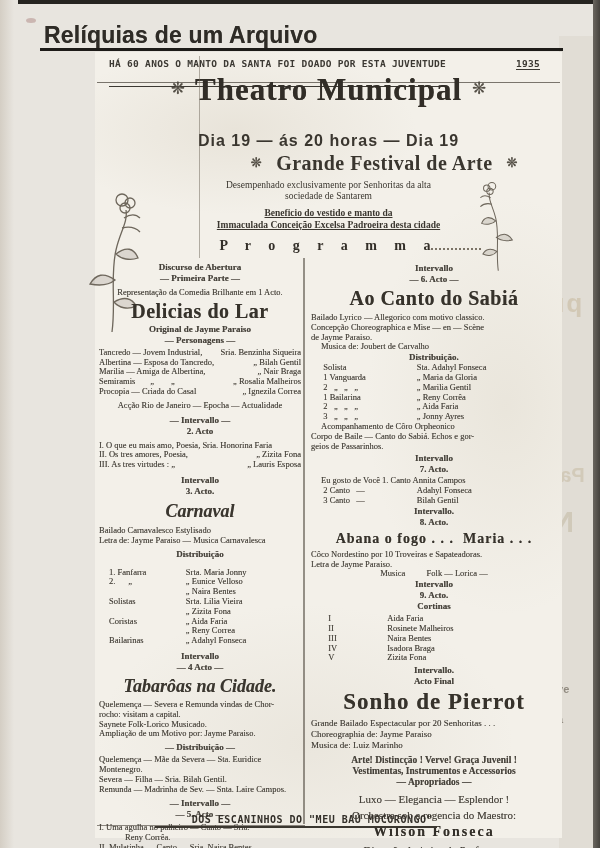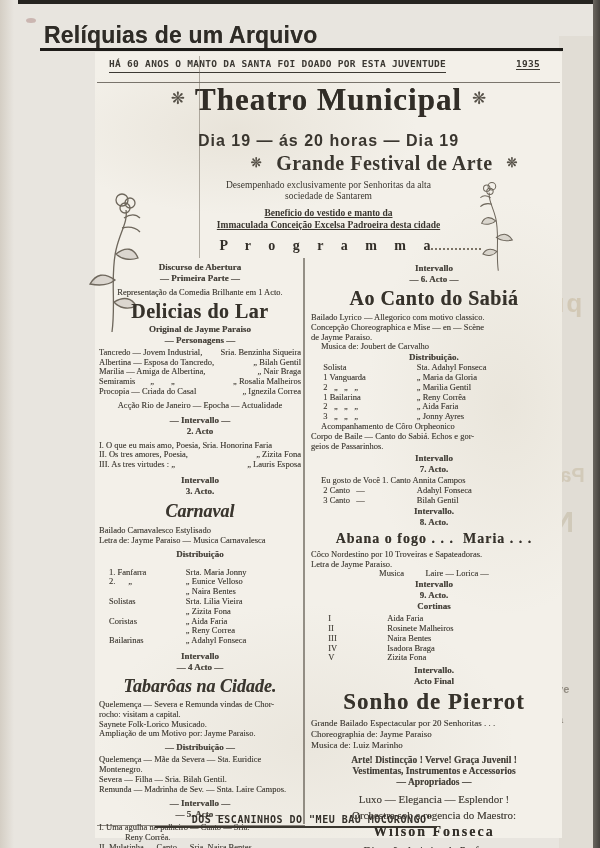--- a/index.html
+++ b/index.html
@@ -29,25 +29,25 @@
       radial-gradient(ellipse 200px 300px at 88% 45%, rgba(185,175,150,.16), transparent 70%),
       radial-gradient(ellipse 300px 200px at 45% 88%, rgba(180,170,148,.14), transparent 70%),
       #f3f0e9;
     color:#46423b;
   }
   .banner{
     position:absolute;top:6px;left:14px;right:8px;display:flex;align-items:flex-start;
     font-family:"DejaVu Sans Mono",monospace;font-weight:bold;font-size:9.5px;
     letter-spacing:.3px;color:#3c3933;
   }
-  .banner .bt{border-bottom:1.5px solid #3c3933;padding-bottom:3px;}
+  .banner .bt{border-bottom:1.5px solid #3c3933;padding-bottom:17px;}
   .banner .yr{margin-left:auto;margin-right:14px;border-bottom:1.5px solid #3c3933;}
   .rule-thin{position:absolute;top:30px;left:2px;right:2px;height:1px;background:rgba(70,64,55,.7);}
 
-  .masthead{position:absolute;top:30px;left:0;width:100%;text-align:center;white-space:nowrap;}
+  .masthead{position:absolute;top:20px;left:0;width:100%;text-align:center;white-space:nowrap;}
   .masthead .orn{font-size:17px;color:#555047;vertical-align:6px;}
   .masthead .ttl{
     font-family:"Liberation Serif",serif;font-weight:bold;font-size:31px;letter-spacing:1px;
     color:#312d27;margin:0 10px;text-shadow:0 0 .6px rgba(49,45,39,.7);
   }
   .head-stack{position:absolute;top:80px;left:30px;right:30px;text-align:center;color:#3a362f;}
   .date-line{font-family:"Liberation Sans",sans-serif;font-weight:bold;font-size:16px;letter-spacing:1px;}
   .festival{font-weight:bold;font-size:20px;letter-spacing:.5px;margin-top:2px;text-align:right;}
   .festival .orn2{font-size:13px;vertical-align:3px;color:#555047;margin:0 14px;}
   .desc{font-size:9.5px;line-height:11px;margin-top:5px;}
@@ -248,21 +248,21 @@
           <div class="ln c bd" style="margin-top: 2px;">Intervallo</div>
           <div class="ln c bd">7. Acto.</div>
           <div class="ln ind2" style="margin-top: 1px;">Eu gosto de Você 1. Canto Annita Campos</div>
           <div class="ln row2"><span class="a">2 Canto   —</span><span class="bcol">Adahyl Fonseca</span></div>
           <div class="ln row2"><span class="a">3 Canto   —</span><span class="bcol">Bilah Gentil</span></div>
           <div class="ln c bd">Intervallo.</div>
           <div class="ln c bd">8. Acto.</div>
           <div class="ln c t2" style="margin-top: 3px;">Abana o fogo . . .  Maria . . .</div>
           <div class="ln" style="margin-top: 3px;">Côco Nordestino por 10 Troveiras e Sapateadoras.</div>
           <div class="ln">Letra de Jayme Paraiso.</div>
-          <div class="ln c">Musica          Laire — Lorica —</div>
+          <div class="ln c">Musica          Folk — Lorica —</div>
           <div class="ln c bd">Intervallo</div>
           <div class="ln c bd">9. Acto.</div>
           <div class="ln c bd">Cortinas</div>
           <div class="ln row3" style="margin-top: 2px;"><span class="a">I</span><span class="bcol">Aida Faria</span></div>
           <div class="ln row3"><span class="a">II</span><span class="bcol">Rosinete Malheiros</span></div>
           <div class="ln row3"><span class="a">III</span><span class="bcol">Naira Bentes</span></div>
           <div class="ln row3"><span class="a">IV</span><span class="bcol">Isadora Braga</span></div>
           <div class="ln row3"><span class="a">V</span><span class="bcol">Zizita Fona</span></div>
           <div class="ln c bd" style="margin-top: 2px;">Intervallo.</div>
           <div class="ln c bd">Acto Final</div>

